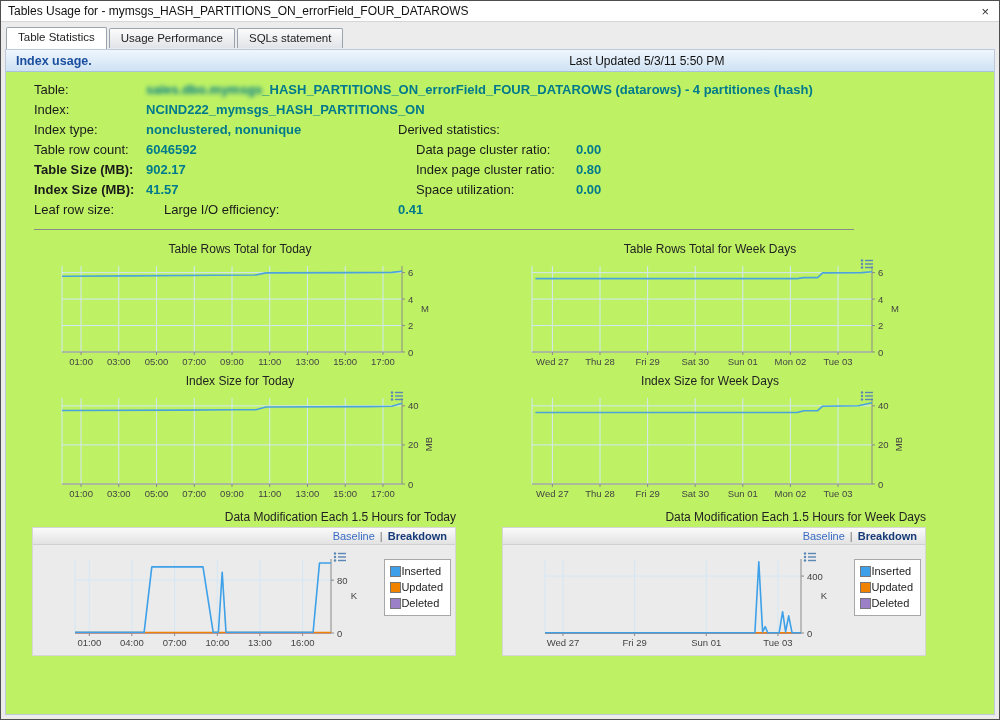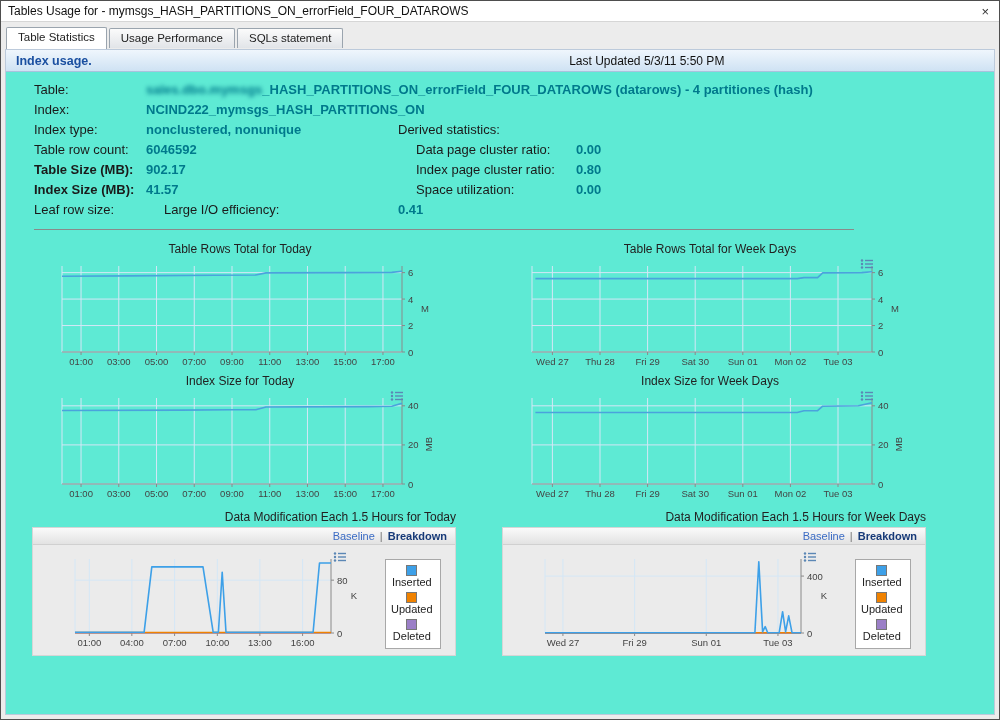--- a/index.html
+++ b/index.html
@@ -6,21 +6,21 @@
   body { font-family: "Liberation Sans", sans-serif; background:#ffffff; }
   .window { width:1000px; height:720px; border:1px solid #4e4e4e; background:#ececec; position:relative; overflow:hidden; }
 
   .titlebar { height:21px; background:#ffffff; border-bottom:1px solid #d6d6d6; display:flex; align-items:center; padding:0 7px; font-size:12px; color:#111; }
   .close-btn { margin-left:auto; font-size:13px; color:#333; cursor:default; padding:0 3px; line-height:1; }
 
   .tabbar { height:26px; display:flex; align-items:flex-end; padding:3px 5px 0 5px; gap:2px; background:#ececec; }
   .tab { font-size:11.5px; color:#222; padding:3px 11px 4px; border:1px solid #9aa4ae; border-bottom:none; border-radius:2px 2px 0 0; background:linear-gradient(#fbfbfb,#e1e4e8); white-space:nowrap; }
   .tab.active { background:#ffffff; position:relative; top:1px; padding-bottom:6px; z-index:2; }
 
-  .content { position:absolute; top:48px; left:4px; right:4px; bottom:4px; background:#5eead4; border:1px solid #bccadb; overflow:hidden; }
+  .content { position:absolute; top:48px; left:4px; right:4px; bottom:4px; background:#bef264; border:1px solid #bccadb; overflow:hidden; }
 
   .header-bar { height:22px; background:linear-gradient(#eff6fd,#cfe2f3); border-bottom:1px solid #a8c2dd; display:flex; align-items:center; padding:0 10px; position:relative; }
   .header-title { color:#1a4fa0; font-weight:bold; font-size:12.5px; }
   .last-updated { position:absolute; left:57%; font-size:12px; color:#111; }
 
   .details { padding:10px 0 0 28px; display:grid; grid-template-columns:112px 252px 178px 90px; row-gap:5px; font-size:13px; align-items:center; }
   .lbl { color:#1a1a1a; white-space:nowrap; }
   .lbl.bold { font-weight:bold; }
   .val { color:#00798c; font-weight:bold; white-space:nowrap; }
   .span-rest { grid-column:2 / 5; }
@@ -41,21 +41,21 @@
   .mod-block { padding-left:14px; }
   .mod-title { font-size:12px; color:#222; text-align:right; width:424px; padding-bottom:3px; white-space:nowrap; }
   .panel { width:424px; background:#ebebeb; border:1px solid #d6d6d6; }
   .panel-strip { height:17px; background:linear-gradient(#fafafa,#e2e2e2); border-bottom:1px solid #d0d0d0; display:flex; justify-content:flex-end; align-items:center; gap:5px; padding:0 8px; font-size:11px; }
   .baseline-link { color:#3a6bc4; cursor:default; }
   .link-sep { color:#777; }
   .breakdown-link { color:#173a78; font-weight:bold; cursor:default; }
   .panel-body { display:flex; align-items:flex-start; padding:6px 4px 4px 6px; position:relative; }
   .panel-menu { position:absolute; right:108px; top:6px; line-height:0; }
   .legend { margin-left:6px; margin-top:8px; background:#ffffff; border:1px solid #a8a8a8; padding:3px 7px 4px 5px; font-size:11px; color:#222; }
-  .legend-item { display:flex; align-items:center; padding:2px 0; white-space:nowrap;flex-direction:column; }
+  .legend-item { display:flex; align-items:center; padding:2px 0; white-space:nowrap; }
   .swatch { width:11px; height:11px; border:1px solid #777; display:inline-block; }
 </style>
 </head>
 <body>
 
 <div class="window">
   <div class="titlebar">
     <span>Tables Usage for - mymsgs_HASH_PARTITIONS_ON_errorField_FOUR_DATAROWS</span>
     <span class="close-btn">×</span>
   </div>

